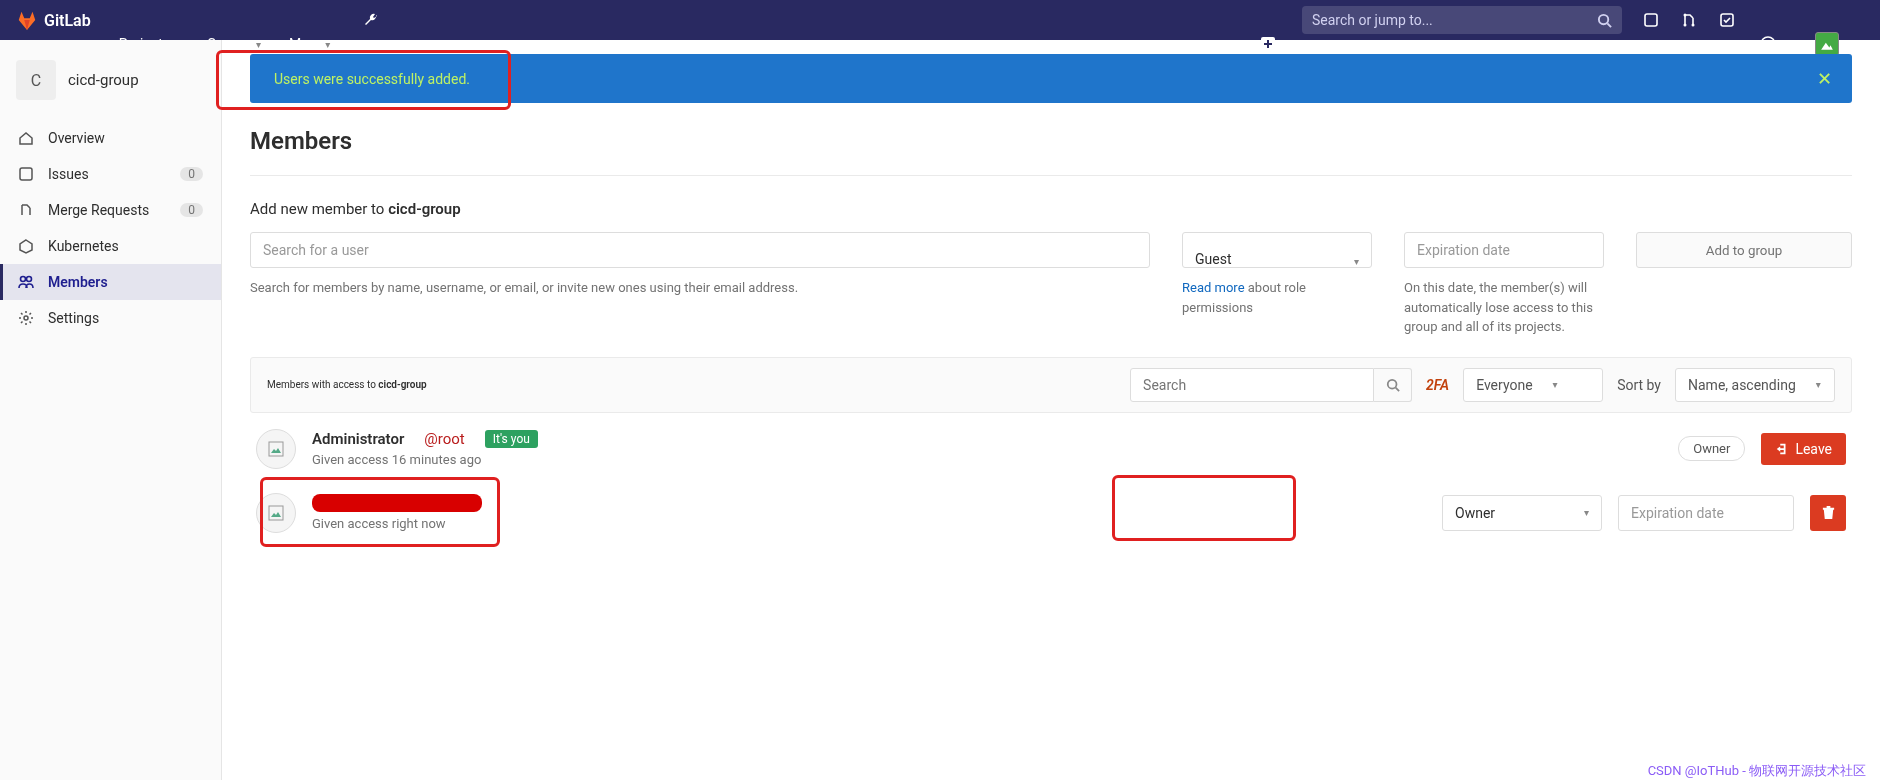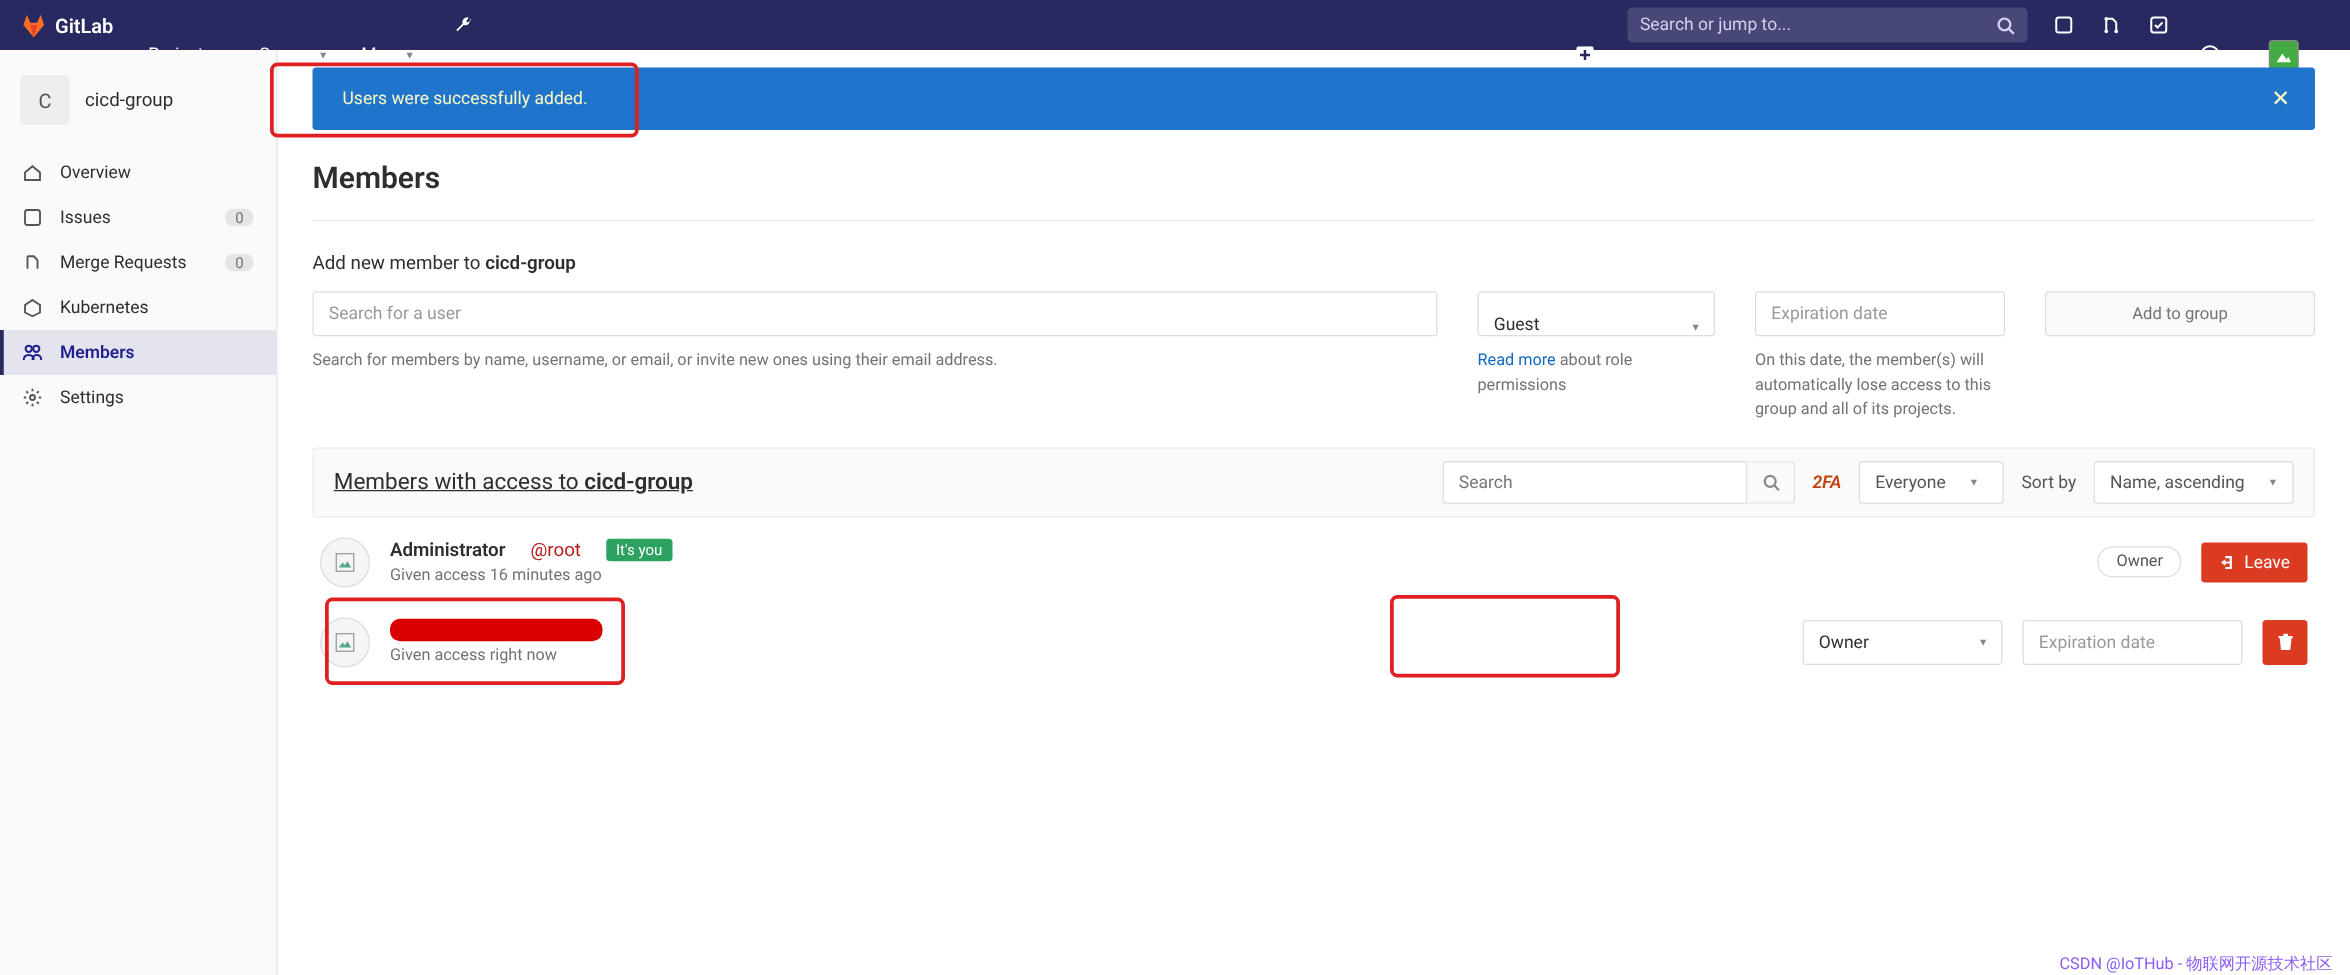--- a/index.html
+++ b/index.html
@@ -27,21 +27,21 @@
 .group-header { display: flex; align-items: center; gap: 12px; padding: 8px 16px; margin-bottom: 12px; }
 .group-avatar { width: 40px; height: 40px; background: #eee; border-radius: 4px; display: flex; align-items: center; justify-content: center; font-size: 16px; color: #555; }
 .group-name { font-size: 15px; color: #2e2e2e; }
 .sidebar-item { display: flex; align-items: center; gap: 14px; padding: 10px 18px; cursor: pointer; color: #2e2e2e; position: relative; }
 .sidebar-item.active { background: #e4e4ee; color: #1f1f8f; font-weight: 600; box-shadow: inset 3px 0 0 #292961; }
 .sidebar-item .icon { width: 16px; height: 16px; display: flex; align-items: center; justify-content: center; }
 .sidebar-badge { margin-left: auto; background: #e5e5e5; border-radius: 10px; padding: 0 8px; font-size: 12px; color: #737373; }
 
 
 .main { flex: 1; padding: 0 28px 40px 28px; position: relative; }
-.alert { background: #1f75cb; color: #fef9c3; padding: 14px 20px 14px 24px; border-radius: 3px; margin: 14px 0 24px 0; display: flex; align-items: center; position: relative; }
+.alert { background: #1f75cb; color: #bef264; padding: 14px 20px 14px 24px; border-radius: 3px; margin: 14px 0 24px 0; display: flex; align-items: center; position: relative; }
 .alert-close { margin-left: auto; cursor: pointer; font-size: 18px; }
 .red-box { position: absolute; border: 3px solid #e02020; border-radius: 6px; pointer-events: none; }
 .page-title { font-size: 24px; font-weight: 600; margin: 8px 0 20px 0; }
 hr { border: none; border-top: 1px solid #eaeaea; margin: 12px 0 24px 0; }
 .subhead { font-size: 15px; margin-bottom: 14px; }
 .subhead strong { font-weight: 600; }
 
 .add-row { display: flex; gap: 32px; align-items: flex-start; }
 .col-user { flex: 1; }
 .col-role { width: 190px; }
@@ -52,21 +52,21 @@
 .select { width: 100%; height: 36px; border: 1px solid #ddd; border-radius: 3px; padding: 0 12px; font-size: 14px; background: #fff; display: flex; align-items: flex-end; justify-content: space-between; cursor: pointer; }
 .help-text { font-size: 13px; color: #737373; margin-top: 10px; line-height: 1.5; }
 .help-text a { color: #1068bf; text-decoration: none; }
 .btn-add { width: 100%; height: 36px; border: 1px solid #ddd; background: #fafafa; border-radius: 3px; color: #737373; cursor: not-allowed; }
 
 .tabs { margin-top: 48px; border-bottom: 1px solid #eaeaea; display: flex; }
 .tab { padding: 12px 4px; font-weight: 600; border-bottom: 2px solid #1f75cb; display: flex; align-items: center; gap: 8px; }
 .tab-count { background: #eee; border-radius: 10px; padding: 1px 8px; font-size: 12px; font-weight: 400; color: #555; }
 
 .filter-row { display: flex; align-items: center; gap: 14px; margin-top: 20px; padding: 10px 16px; background: #fafafa; border: 1px solid #eaeaea; border-radius: 3px; }
-.access-label { font-size: 18px; text-decoration: underline; }
+.access-label { font-size: 10px; }
 .access-label strong { font-weight: 600; }
 .filter-search { display: flex; margin-left: auto; }
 .filter-search input { height: 34px; width: 244px; border: 1px solid #ddd; border-radius: 3px 0 0 3px; padding: 0 12px; font-size: 14px; outline: none; }
 .filter-search .sbtn { width: 38px; height: 34px; border: 1px solid #ddd; border-left: none; border-radius: 0 3px 3px 0; background: #fafafa; display: flex; align-items: center; justify-content: center; cursor: pointer; }
 .twofa-label { font-weight: 600; color: #c2410c; font-style: italic; }
 .sel-sm { height: 34px; border: 1px solid #ddd; border-radius: 3px; padding: 0 12px; background: #fff; display: flex; align-items: center; gap: 20px; cursor: pointer; font-size: 14px; color: #555; }
 .sortby-label { color: #555; }
 
 .member-row { display: flex; align-items: center; padding: 16px 6px; gap: 16px; position: relative; }
 .member-avatar { width: 40px; height: 40px; border-radius: 50%; border: 1px solid #ddd; background: #f5f5f5; display: flex; align-items: center; justify-content: center; overflow: hidden; }
@@ -277,21 +277,21 @@
       <div class="filter-search">
         <input placeholder="Search" style="">
         <div class="sbtn">
           <svg width="14" height="14" viewBox="0 0 16 16">
               <circle cx="7" cy="7" r="5" fill="none" stroke="#888" stroke-width="2"></circle>
               <path stroke="#888" stroke-width="2" d="M11 11l4 4"></path>
             </svg>
         </div>
       </div>
       <span class="twofa-label">2FA</span>
-      <div class="sel-sm" style="width:116px;">
+      <div class="sel-sm" style="width:140px;">
         <span>Everyone</span>
         <span class="chev">▾</span>
       </div>
       <span class="sortby-label">Sort by</span>
       <div class="sel-sm" style="width:160px;">
         <span>Name, ascending</span>
         <span class="chev">▾</span>
       </div>
     </div>
 

